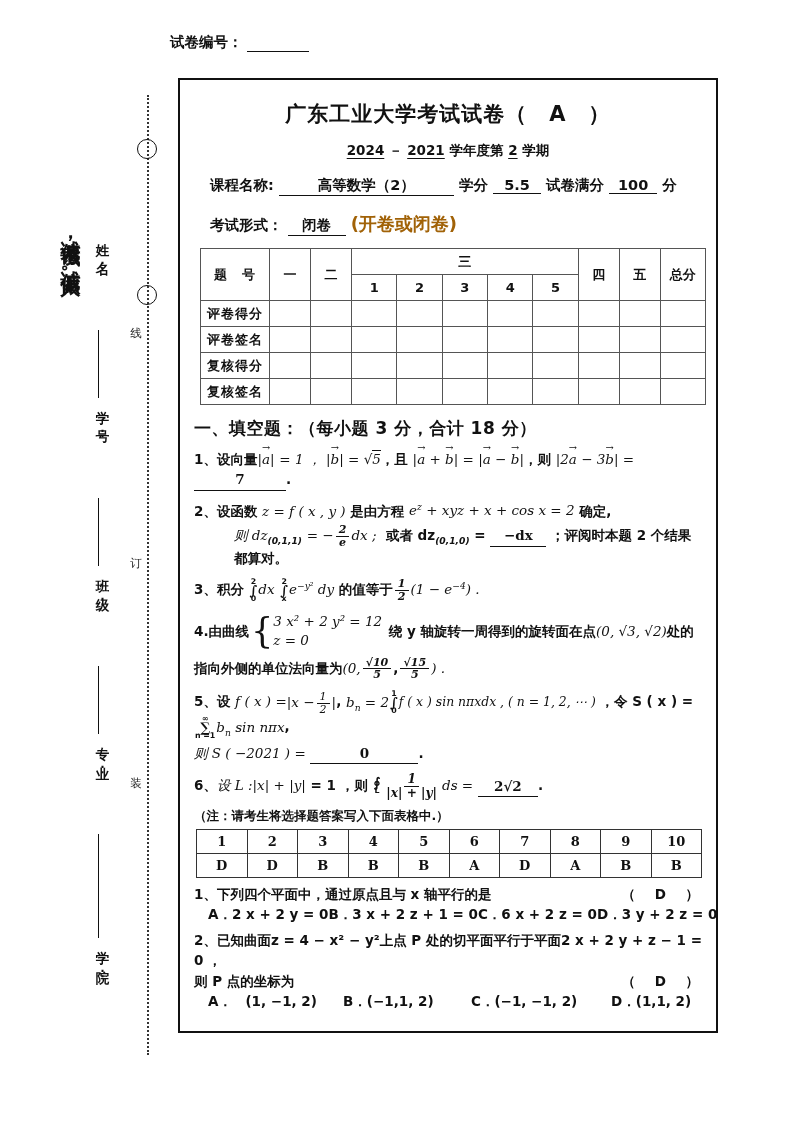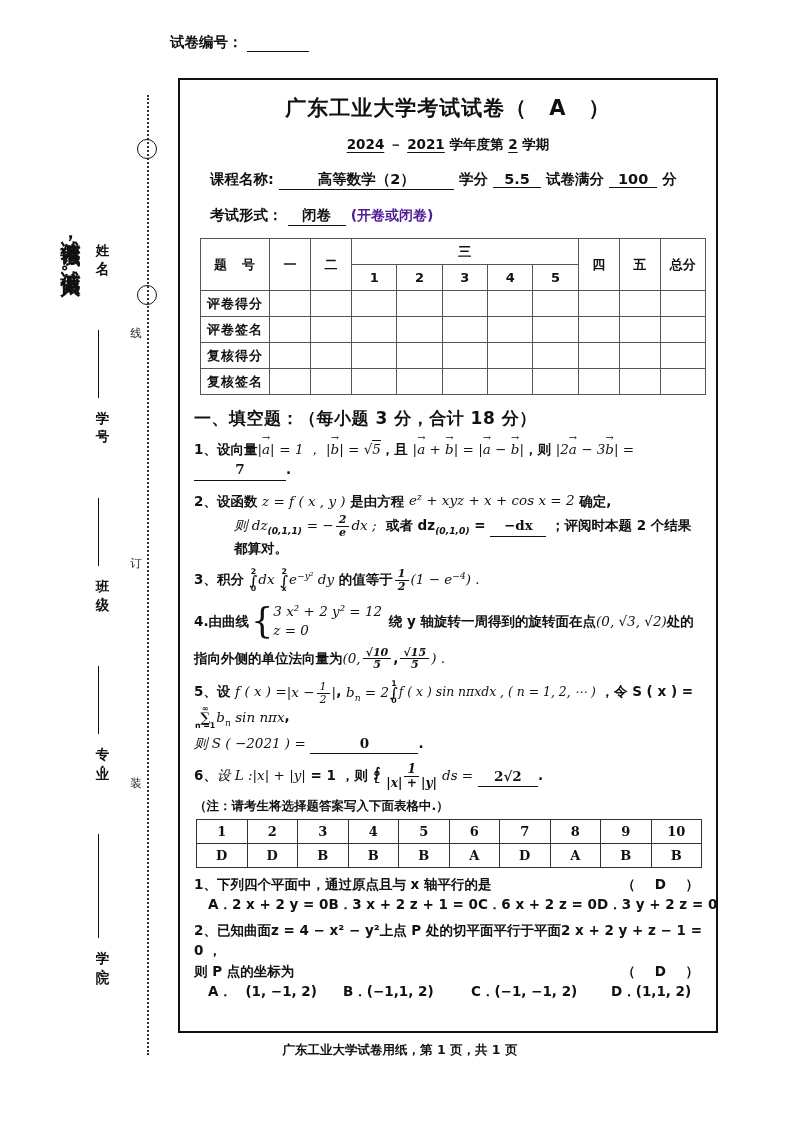--- a/index.html
+++ b/index.html
@@ -97,21 +97,21 @@
 
   
   .exam-box {
     position: absolute;
     left: 178px;
     top: 78px;
     width: 540px;
     height: 955px;
     border: 2.2px solid #111;
     box-sizing: border-box;
-    padding: 4px 14px 0 14px;
+    padding: 10px 14px 0 14px;
   }
 
   .title {
     text-align: center;
     font-size: 21px;
     font-weight: bold;
     letter-spacing: 1px;
     margin-top: 10px;
   }
   .term-line {
@@ -133,21 +133,21 @@
     border-bottom: 1.4px solid #111;
     text-align: center;
     font-weight: bold;
   }
   .form-line {
     font-size: 14.5px;
     font-weight: bold;
     margin-top: 16px;
     padding-left: 16px;
   }
-  .hint { color: #4c1d95; font-weight: bold; font-size: 14px; }
+  .hint { color: #a16207; font-weight: bold; font-size: 18px; }
 
   
   table.score {
     margin: 12px 0 0 6px;
     border-collapse: collapse;
     width: 506px;
     font-size: 13px;
     font-weight: bold;
     table-layout: fixed;
   }
@@ -557,14 +557,13 @@
     </div>
     <div class="mcopts">
       <span style="width:135px;">A．　(1, −1, 2)</span>
       <span style="width:128px;">B．(−1,1, 2)</span>
       <span style="width:140px;">C．(−1, −1, 2)</span>
       <span>D．(1,1, 2)</span>
     </div>
 
   </div>
 
-  <div class="footer">广东工业大学试卷用纸，第 1 页，共 1 页</div>
 </div>
 
 </body></html>

